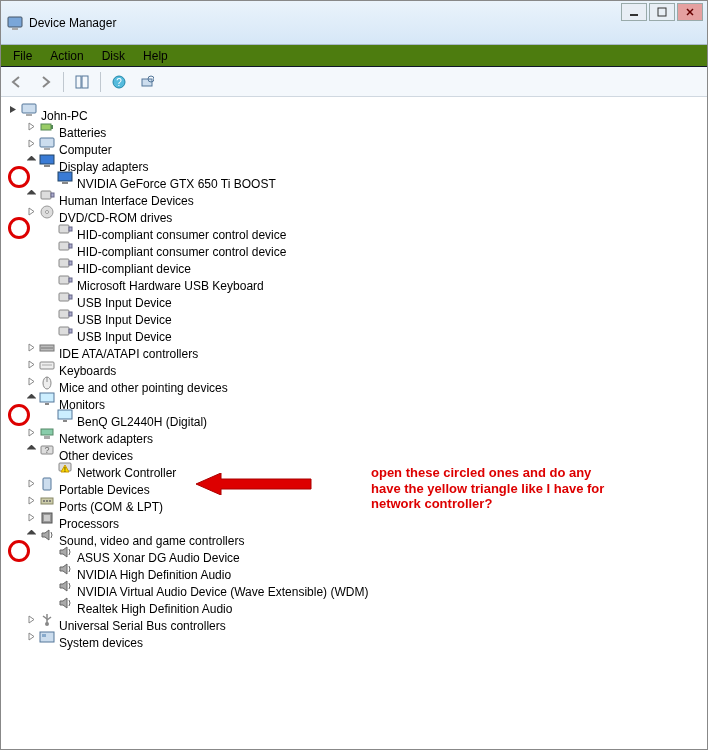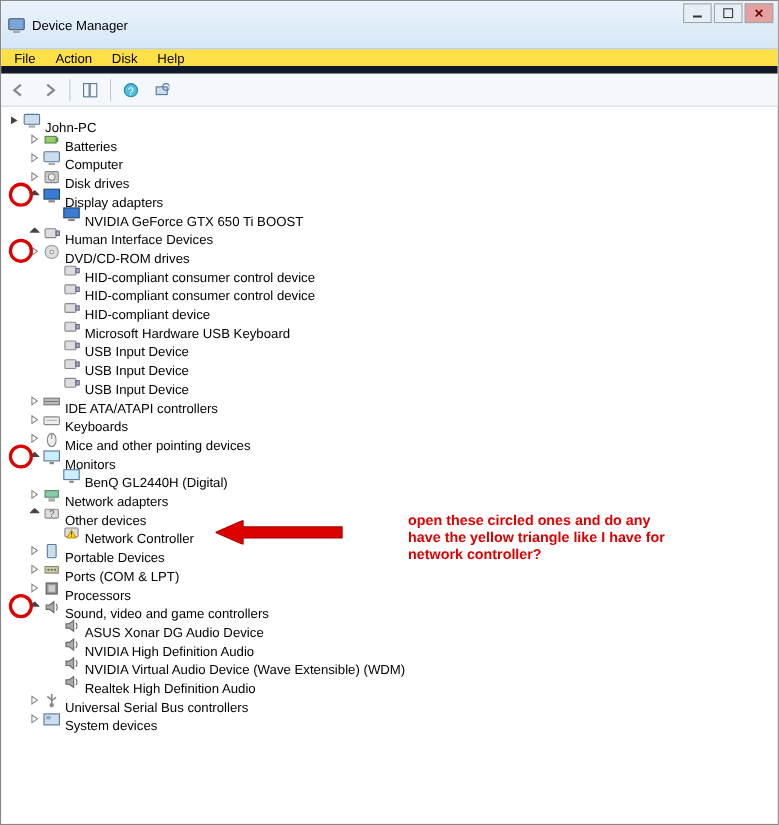--- a/index.html
+++ b/index.html
@@ -2,21 +2,21 @@
 <html><head>
 <meta charset="utf-8">
 <style>
   * { box-sizing: border-box; }
   body { margin:0; padding:0; font-family:"Segoe UI",Tahoma,sans-serif; font-size:12px; background:#fff; width:708px; height:750px; overflow:hidden; position:relative; border:1px solid #888;}
   .titlebar { height:44px; background:linear-gradient(#eaf3fb,#d6e7f7); display:flex; align-items:center; padding:0 6px; border-bottom:1px solid #a8b8c8;}
   .titlebar .app-icon{width:16px;height:16px;margin-right:6px;}
   .titlebar .title{color:#000;}
   .winbtns{position:absolute;right:4px;top:2px;display:flex;gap:2px;}
   .winbtn{width:26px;height:18px;border:1px solid #9aa;background:#e8eef5;display:flex;align-items:center;justify-content:center;font-size:10px;}
-  .menubar{height:22px;display:flex;align-items:center;padding:0 4px;gap:2px;background:#fde047;border-bottom:7px solid #0f172a;}
+  .menubar{height:22px;display:flex;align-items:center;padding:0 4px;gap:2px;background:#4d7c0f;border-bottom:1px solid #0f172a;}
   .menuitem{padding:2px 8px;cursor:default;}
   .toolbar{height:30px;display:flex;align-items:center;padding:0 4px;gap:4px;background:#f4f8fc;border-bottom:1px solid #d0d8e0;}
   .tbtn{width:24px;height:24px;border:1px solid transparent;display:flex;align-items:center;justify-content:center;}
   .divider{width:1px;height:20px;background:#c0c8d0;margin:0 2px;}
   .tree{padding:4px 2px;overflow:auto;height:calc(750px - 28px - 22px - 30px);position:relative;}
   .node{display:flex;align-items:center;height:17px;white-space:nowrap;position:relative;}
   .arrow{width:12px;height:12px;margin-right:2px;cursor:pointer;flex-shrink:0;display:flex;align-items:center;justify-content:center;}
   .arrow svg{display:block;}
   .spacer{width:14px;flex-shrink:0;}
   .icon{width:16px;height:16px;margin-right:4px;flex-shrink:0;}
@@ -136,32 +136,20 @@
         </span>
         <span class="icon"><svg width="16" height="16">
             <rect x="1" y="2" width="14" height="9" rx="1" fill="#cde" stroke="#579"></rect>
             <rect x="5" y="12" width="6" height="2" fill="#aaa"></rect>
           </svg></span>
         <span class="label">Computer</span>
       </div>
       <div class="node lv1">
         <span class="arrow">
           <svg width="9" height="9">
-            <path d="M2 1 L7 4.5 L2 8 Z" fill="none" stroke="#888"></path>
-          </svg>
-        </span>
-        <span class="icon"><svg width="16" height="16">
-            <rect x="2" y="3" width="12" height="10" rx="1" fill="#ccc" stroke="#888"></rect>
-            <circle cx="8" cy="8" r="3" fill="#eee" stroke="#888"></circle>
-          </svg></span>
-        <span class="label">Disk drives</span>
-      </div>
-      <div class="node lv1">
-        <span class="arrow">
-          <svg width="9" height="9">
             <path d="M1 1 L8 1 L1 8 Z" fill="#444" transform="rotate(45 4.5 4.5)"></path>
           </svg>
         </span>
         <span class="icon"><svg width="16" height="16">
             <rect x="1" y="2" width="14" height="9" fill="#3a7bd5" stroke="#246"></rect>
             <rect x="5" y="12" width="6" height="2" fill="#888"></rect>
           </svg></span>
         <span class="label">Display adapters</span>
       </div>
       <div class="node lv2">

